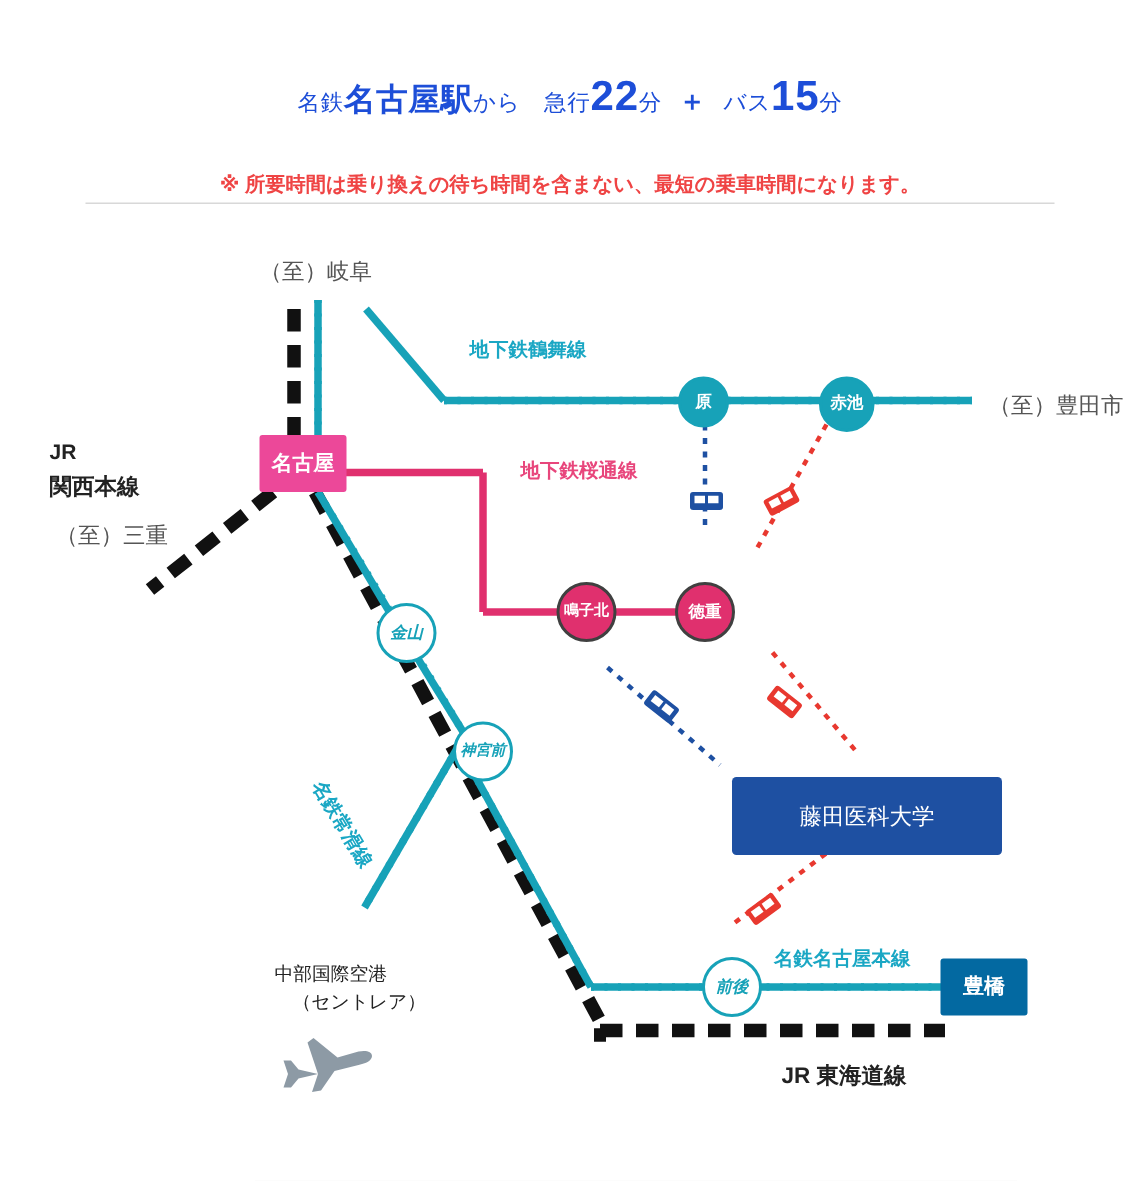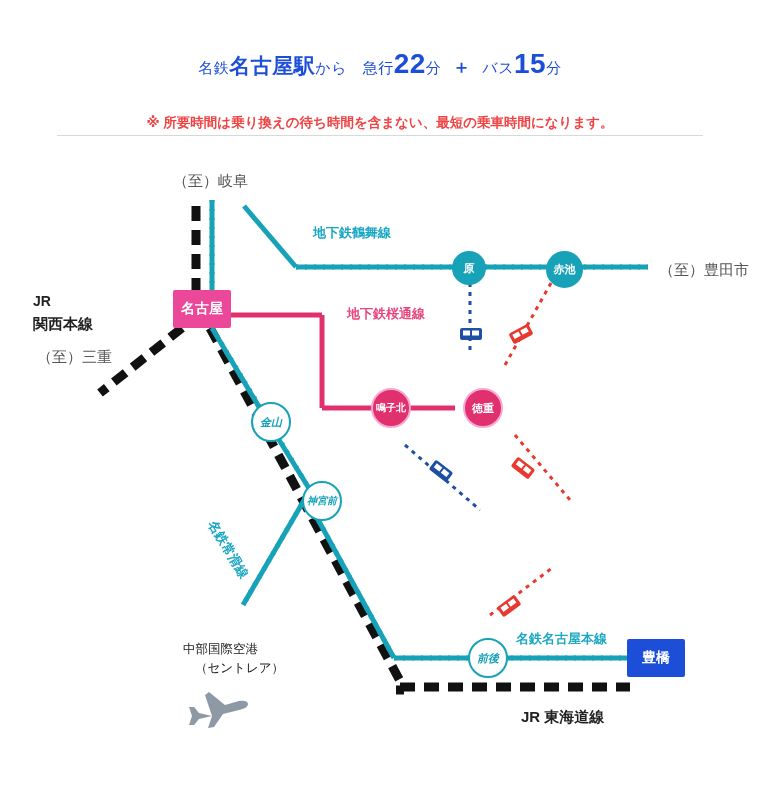--- a/index.html
+++ b/index.html
@@ -59,21 +59,21 @@
   .node{
     position:absolute;
     border-radius:50%;
     display:flex;align-items:center;justify-content:center;
     font-size:11px;
     box-sizing:border-box;
     line-height:1;
   }
   .node.cy{background:#ffffff;border:2px solid #17a2b8;color:#17a2b8;font-weight:bold;font-style:italic;}
   .node.cyf{background:#17a2b8;border:2px solid #17a2b8;color:#ffffff;font-weight:bold;}
-  .node.pk{background:#e0306e;border:2px solid #f9a8d4;color:#ffffff;font-weight:bold;}
+  .node.pk{background:#e0306e;border:2px solid #404040;color:#ffffff;font-weight:bold;}
   .boxstation{
     position:absolute;
     display:flex;align-items:center;justify-content:center;
     color:#ffffff;font-weight:bold;font-size:14px;
     border-radius:2px;
   }
   .univbox{
     position:absolute;
     display:flex;align-items:center;justify-content:center;
     background:#1e50a2;color:#ffffff;font-size:15px;
@@ -222,35 +222,38 @@
     </div>
 
     <div class="node cyf" style="left:546px;top:101px;width:37px;height:37px;">
       <span>赤池</span>
     </div>
 
     <div class="node pk" style="left:371px;top:238px;width:40px;height:40px;">
       <span style="font-size:10px;">鳴子北</span>
     </div>
 
-    <div class="node pk" style="left:463px;top:238px;width:40px;height:40px;">
+    <div class="node pk" style="left:450px;top:238px;width:40px;height:40px;">
       <span>徳重</span>
     </div>
 
     <div class="node cy" style="left:251px;top:252px;width:40px;height:40px;">
       <span>金山</span>
     </div>
 
     <div class="node cy" style="left:302px;top:331px;width:40px;height:40px;">
       <span style="font-size:10px;">神宮前</span>
     </div>
 
     <div class="node cy" style="left:468px;top:488px;width:40px;height:40px;">
       <span>前後</span>
     </div>
 
-    <div class="boxstation" style="left:627px;top:489px;width:58px;height:38px;background:#1d4ed8;">
+    <div class="boxstation" style="left:627px;top:489px;width:58px;height:38px;background:#0369a1;">
       <span>豊橋</span>
     </div>
 
+    <div class="univbox" style="left:488px;top:368px;width:180px;height:52px;">
+      <span>藤田医科大学</span>
+    </div>
 
   </div>
 </div>
 
 </body></html>

